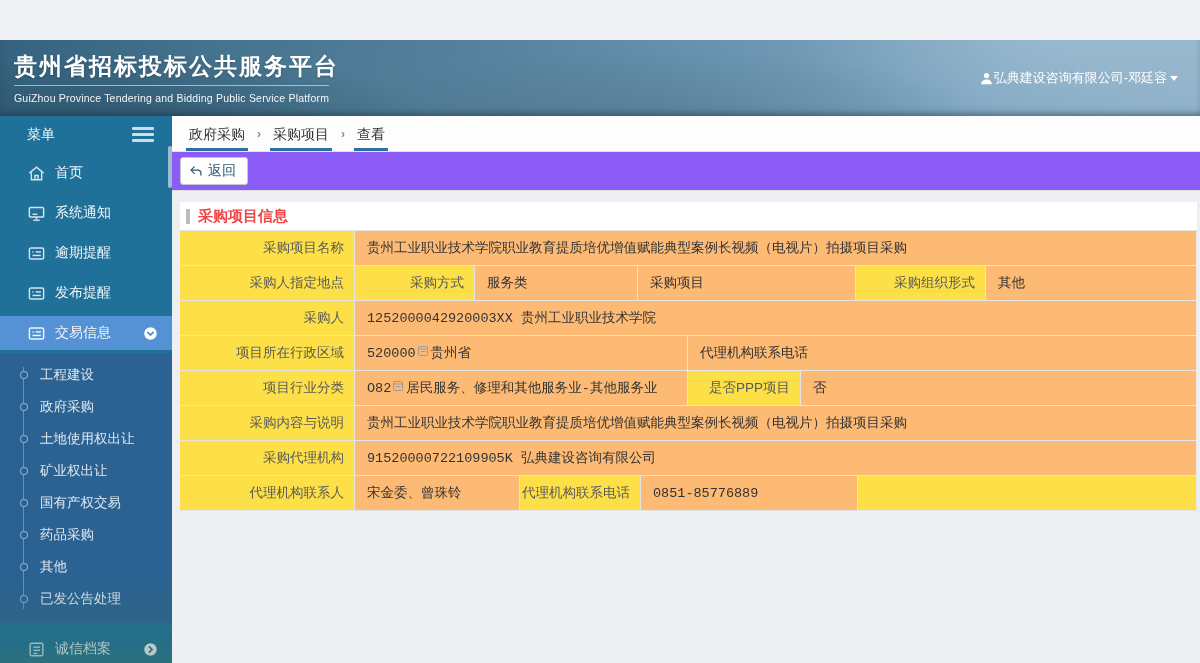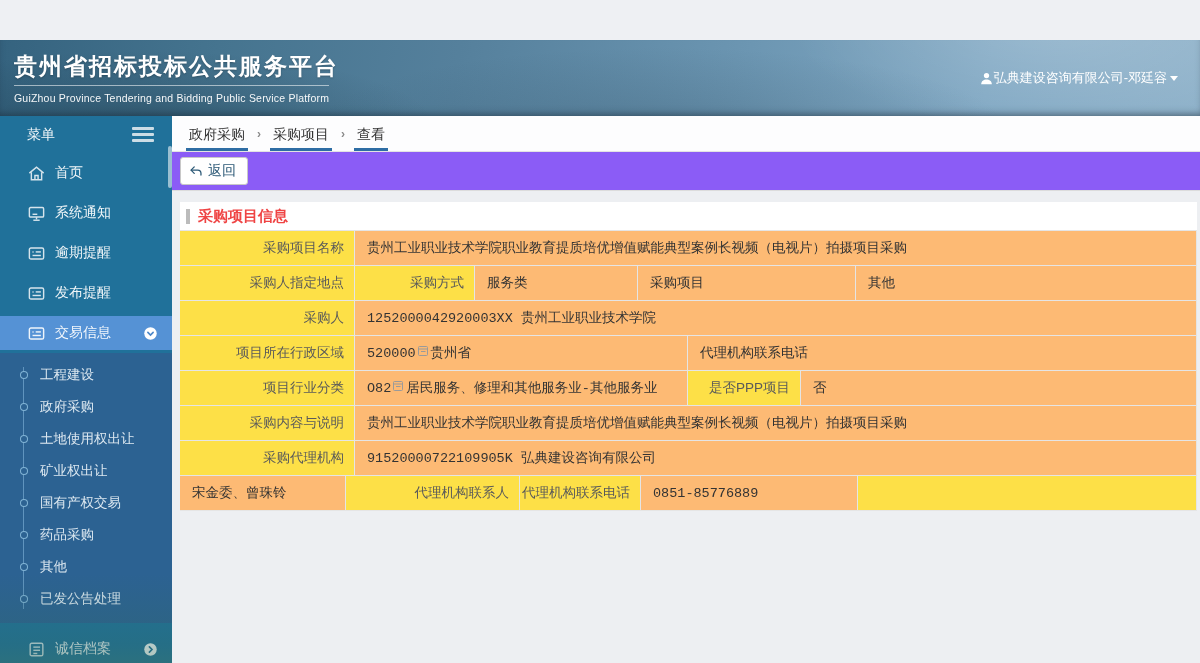--- a/index.html
+++ b/index.html
@@ -267,20 +267,21 @@
           <div class="trow">
             <div class="cell lbl w-label">采购项目名称</div>
             <div class="cell val grow">贵州工业职业技术学院职业教育提质培优增值赋能典型案例长视频（电视片）拍摄项目采购</div>
           </div>
 
           <div class="trow">
             <div class="cell lbl w-label">采购人指定地点</div>
             <div class="cell lbl w120">采购方式</div>
             <div class="cell val w163">服务类</div>
             <div class="cell val w218">采购项目</div>
+            <div class="cell lbl w130">采购组织形式</div>
             <div class="cell val grow">其他</div>
           </div>
 
           <div class="trow">
             <div class="cell lbl w-label">采购人</div>
             <div class="cell val grow">1252000042920003XX 贵州工业职业技术学院</div>
           </div>
 
           <div class="trow">
             <div class="cell lbl w-label">项目所在行政区域</div>
@@ -319,22 +320,22 @@
             <div class="cell lbl w-label">采购内容与说明</div>
             <div class="cell val grow">贵州工业职业技术学院职业教育提质培优增值赋能典型案例长视频（电视片）拍摄项目采购</div>
           </div>
 
           <div class="trow">
             <div class="cell lbl w-label">采购代理机构</div>
             <div class="cell val grow">91520000722109905K 弘典建设咨询有限公司</div>
           </div>
 
           <div class="trow">
+            <div class="cell lbl w-label">代理机构联系人</div>
             <div class="cell val w165">宋金委、曾珠铃</div>
-            <div class="cell lbl w-label">代理机构联系人</div>
             <div class="cell lbl w121">代理机构联系电话</div>
             <div class="cell val w217">0851-85776889</div>
             <div class="cell lbl grow"></div>
           </div>
 
         </div>
       </div>
 
     </main>
   </div>

